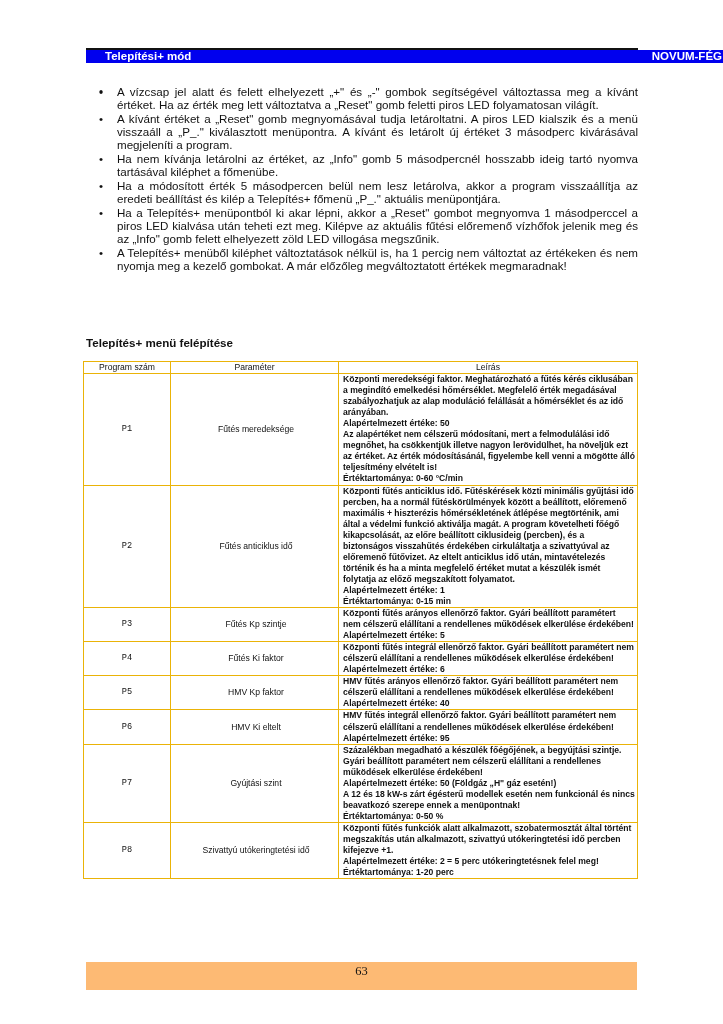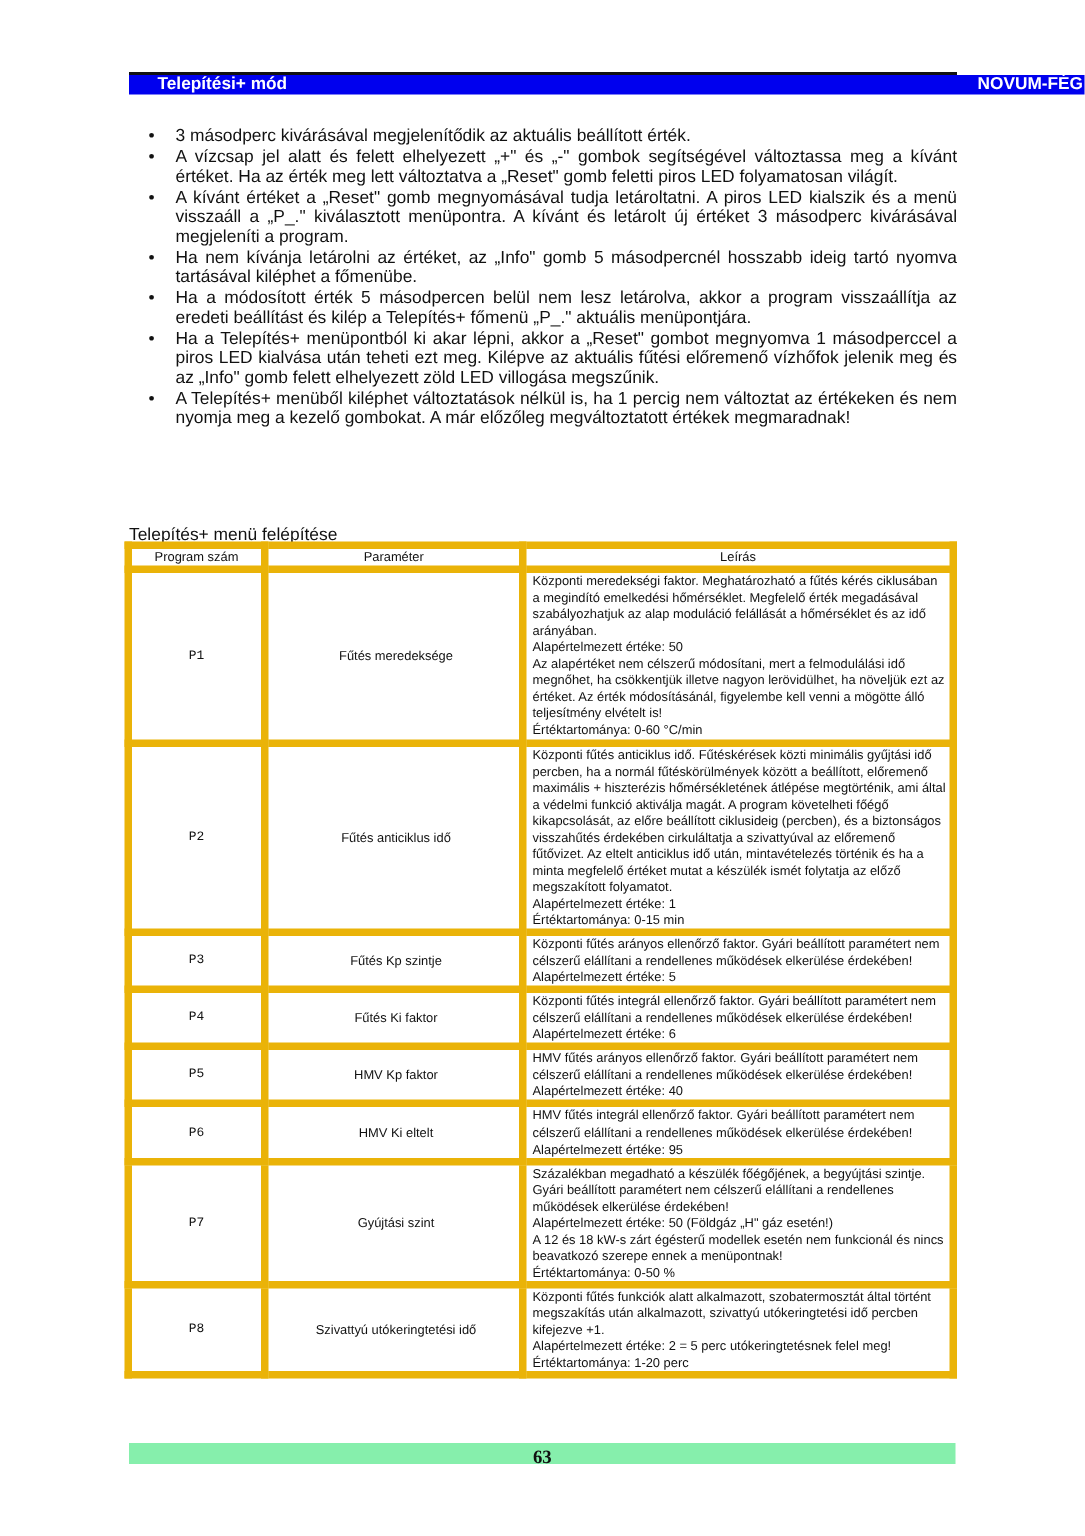--- a/index.html
+++ b/index.html
@@ -2,41 +2,41 @@
 <html><head>
 <meta charset="utf-8">
 <style>
   html, body { margin:0; padding:0; background:#fff; }
   body { width:723px; height:1024px; position:relative; font-family:"Liberation Sans", sans-serif; color:#111; overflow:hidden; }
   .hdr { position:absolute; left:86px; top:50px; width:655px; height:13px; background:#0000ee; color:#fff; font-weight:bold; font-size:11.5px; line-height:13px; display:flex; justify-content:space-between; padding:0 19px; box-sizing:border-box; }
   .hdr-line { position:absolute; left:86px; top:48px; width:552px; height:1.5px; background:#111; }
   .bullets { position:absolute; left:86px; top:84px; width:552px; margin:0; padding:0; list-style:none; font-size:11.6px; line-height:13.2px; }
   .bullets li { position:relative; padding-left:31px; text-align:justify; margin-bottom:0.6px; }
   .bullets li .dot { position:absolute; left:13px; top:0; }
-  .sec-title { position:absolute; left:86px; top:350px; font-weight:normal; font-size:11.6px; }
+  .sec-title { position:absolute; left:86px; top:336px; font-weight:bold; font-size:11.6px; }
   table.menu { position:absolute; left:83px; top:361px; width:555px; border-collapse:collapse; font-size:8.6px; line-height:11.05px; }
-  table.menu th, table.menu td { border:5px solid #eab308; padding:0 2px; vertical-align:middle; }
+  table.menu th, table.menu td { border:1px solid #eab308; padding:0 2px; vertical-align:middle; }
   table.menu th { font-weight:normal; text-align:center; height:10px; }
   table.menu td.num { text-align:center; width:82px;font-family:Liberation Mono, monospace; }
   table.menu td.param { width:160px; padding-left:5px;text-align:center; }
-  table.menu td.desc { padding-left:4px; }
+  table.menu td.desc { padding-left:4px;font-weight:bold; }
   .desc div { white-space:normal; }
-  .footer { position:absolute; left:86px; top:962px; width:551px; height:14px; background:#86efac; text-align:center; font-family:"Liberation Serif", serif; font-weight:bold; font-size:12.5px; line-height:19px; color:#111; }
+  .footer { position:absolute; left:86px; top:962px; width:551px; height:28px; background:#fdba74; text-align:center; font-family:"Liberation Serif", serif; font-weight:normal; font-size:12.5px; line-height:19px; color:#111; }
 </style>
 </head>
 <body>
 
 <div class="hdr">
   <span>Telepítési+ mód</span>
   <span>NOVUM-FÉG</span>
 </div>
 <div class="hdr-line"></div>
 
 <ul class="bullets">
-  <li><span class="dot">•</span><span>3 másodperc kivárásával megjelenítődik az aktuális beállított érték.</span></li>
+  <li><span class="dot">•</span></li>
   <li><span class="dot">•</span><span>A vízcsap jel alatt és felett elhelyezett „+" és „-" gombok segítségével változtassa meg a kívánt értéket. Ha az érték meg lett változtatva a „Reset" gomb feletti piros LED folyamatosan világít.</span></li>
   <li><span class="dot">•</span><span>A kívánt értéket a „Reset" gomb megnyomásával tudja letároltatni. A piros LED kialszik és a menü visszaáll a „P_." kiválasztott menüpontra. A kívánt és letárolt új értéket 3 másodperc kivárásával megjeleníti a program.</span></li>
   <li><span class="dot">•</span><span>Ha nem kívánja letárolni az értéket, az „Info" gomb 5 másodpercnél hosszabb ideig tartó nyomva tartásával kiléphet a főmenübe.</span></li>
   <li><span class="dot">•</span><span>Ha a módosított érték 5 másodpercen belül nem lesz letárolva, akkor a program visszaállítja az eredeti beállítást és kilép a Telepítés+ főmenü „P_." aktuális menüpontjára.</span></li>
   <li><span class="dot">•</span><span>Ha a Telepítés+ menüpontból ki akar lépni, akkor a „Reset" gombot megnyomva 1 másodperccel a piros LED kialvása után teheti ezt meg. Kilépve az aktuális fűtési előremenő vízhőfok jelenik meg és az „Info" gomb felett elhelyezett zöld LED villogása megszűnik.</span></li>
   <li><span class="dot">•</span><span>A Telepítés+ menüből kiléphet változtatások nélkül is, ha 1 percig nem változtat az értékeken és nem nyomja meg a kezelő gombokat. A már előzőleg megváltoztatott értékek megmaradnak!</span></li>
 </ul>
 
 <div class="sec-title">Telepítés+ menü felépítése</div>
 

